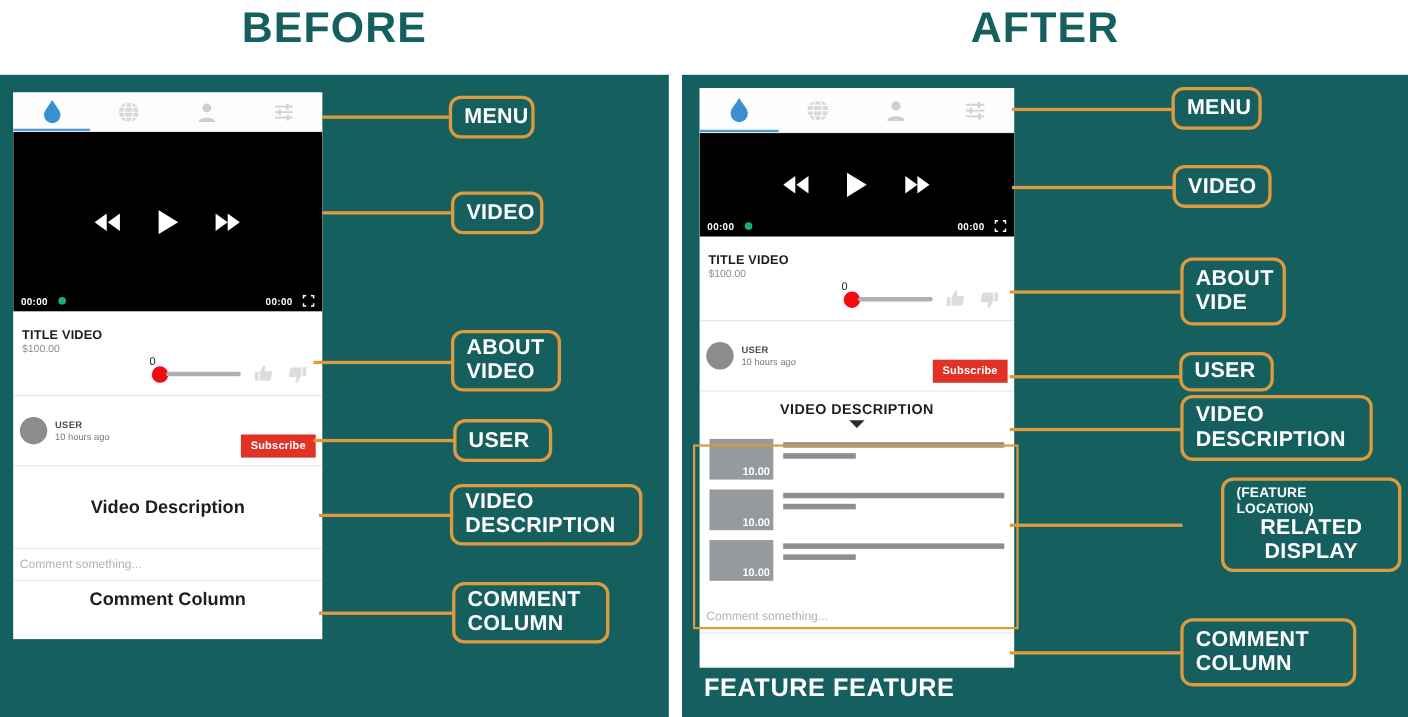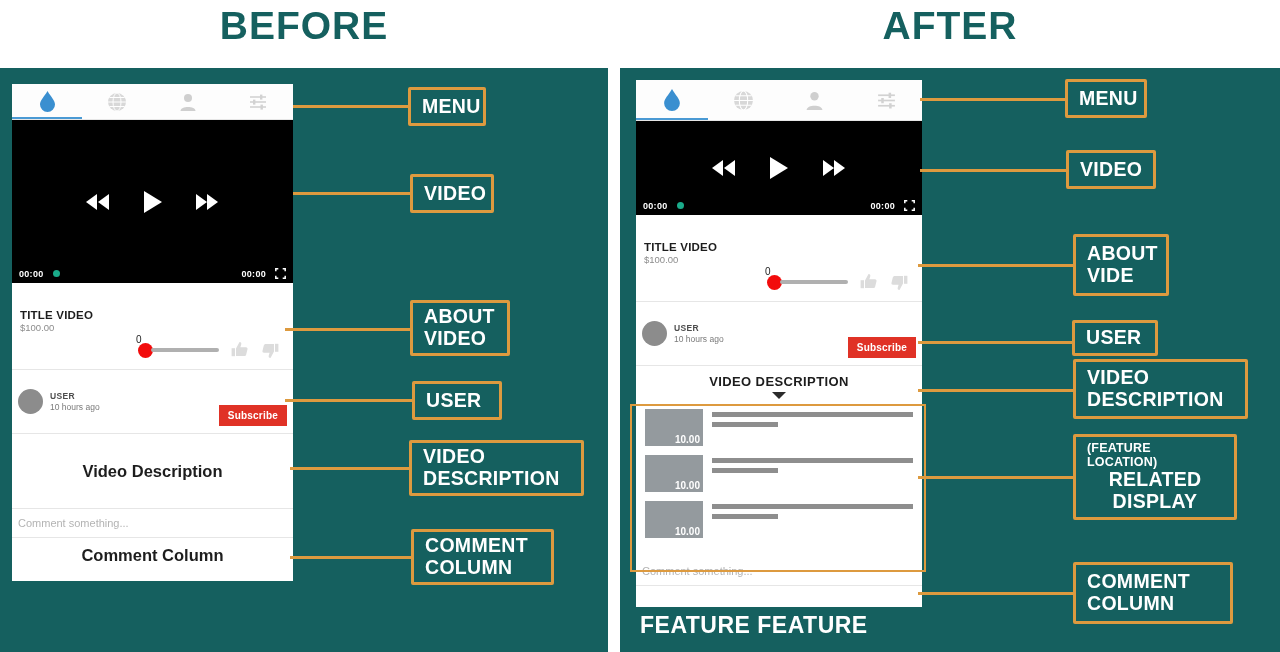--- a/index.html
+++ b/index.html
@@ -48,21 +48,21 @@
   .player-bar{
     position:absolute; left:0; right:0; bottom:4px;
     display:flex; align-items:center; padding:0 7px;
     color:#ffffff; font-size:9px; font-weight:bold; letter-spacing:.3px;
   }
   .dot-green{ width:7px; height:7px; border-radius:50%; background:#1aab8a; margin-left:9px; }
   .spacer{ flex:1; }
   .fs-icon{ margin-left:9px; }
 
   
-  .about{ padding:6px 8px 2px 8px;margin-top:20px; }
+  .about{ padding:16px 8px 2px 8px; }
   .about .t{ font-size:11.5px; font-weight:bold; color:#1d1d1d; letter-spacing:.2px; }
   .about .p{ font-size:9.5px; color:#8c8c8c; margin-top:1px; }
   .rate-row{ display:flex; align-items:center; justify-content:flex-end;
              padding:8px 6px 8px 0; gap:6px; }
   .slider-wrap{ position:relative; display:flex; align-items:center; }
   .slider-zero{ font-size:10px; color:#1d1d1d; position:absolute; left:-2px; top:-9px; }
   .slider-knob{ width:15px; height:15px; border-radius:50%; background:#f20c0c; }
   .slider-track{ width:68px; height:4px; background:#b0b0b0; border-radius:2px; margin-left:-2px; }
   .thumb{ margin-left:6px; }
 
@@ -104,21 +104,21 @@
   .rel-l2{ height:5px; background:#8e8e8e; width:33%; margin-top:5px; }
 
   
   #feature-highlight{
     position:absolute; left:630px; top:404px; width:296px; height:168px;
     border:2px solid #dd9a3f; pointer-events:none;
   }
 
   
   .callout{
-    position:absolute; border:3px solid #dd9a3f; border-radius:2px;
+    position:absolute; border:3px solid #dd9a3f; border-radius:11px;
     background:transparent; color:#ffffff; font-weight:bold;
     display:flex; flex-direction:column; align-items:flex-start; justify-content:center;
     padding:3px 11px; font-size:19.5px; line-height:1.12; letter-spacing:.3px;
   }
   .callout .small{ font-size:12.5px; letter-spacing:.2px; }
   .callout.ctr{ align-items:center; }
   .leader{ position:absolute; height:3px; background:#dd9a3f; }
 
   
   .caption{
@@ -445,21 +445,21 @@
     <span>USER</span>
   </div>
 
   <div class="leader" style="left:918px; top:389px; width:157px;"></div>
   <div class="callout" style="left:1073px; top:359px; width:175px; height:60px;">
     <span>VIDEO</span>
     <span>DESCRIPTION</span>
   </div>
 
   <div class="leader" style="left:918px; top:476px; width:157px;"></div>
-  <div class="callout ctr" style="left:1073px; top:434px; width:164px; height:86px;">
+  <div class="callout ctr" style="left:1110px; top:434px; width:164px; height:86px;">
     <span class="small">(FEATURE LOCATION)</span>
     <span>RELATED</span>
     <span>DISPLAY</span>
   </div>
 
   <div class="leader" style="left:918px; top:592px; width:157px;"></div>
   <div class="callout" style="left:1073px; top:562px; width:160px; height:62px;">
     <span>COMMENT</span>
     <span>COLUMN</span>
   </div>

